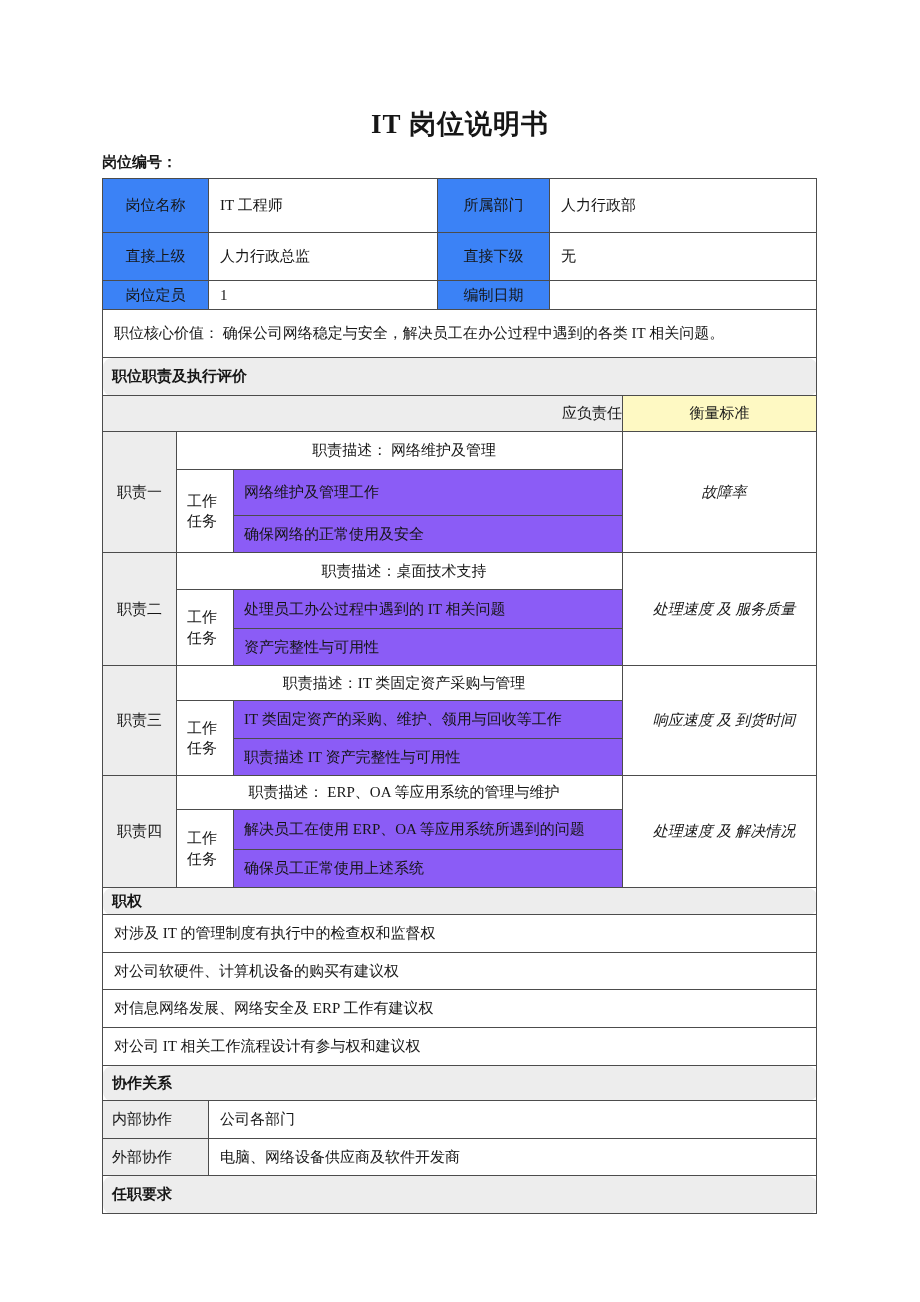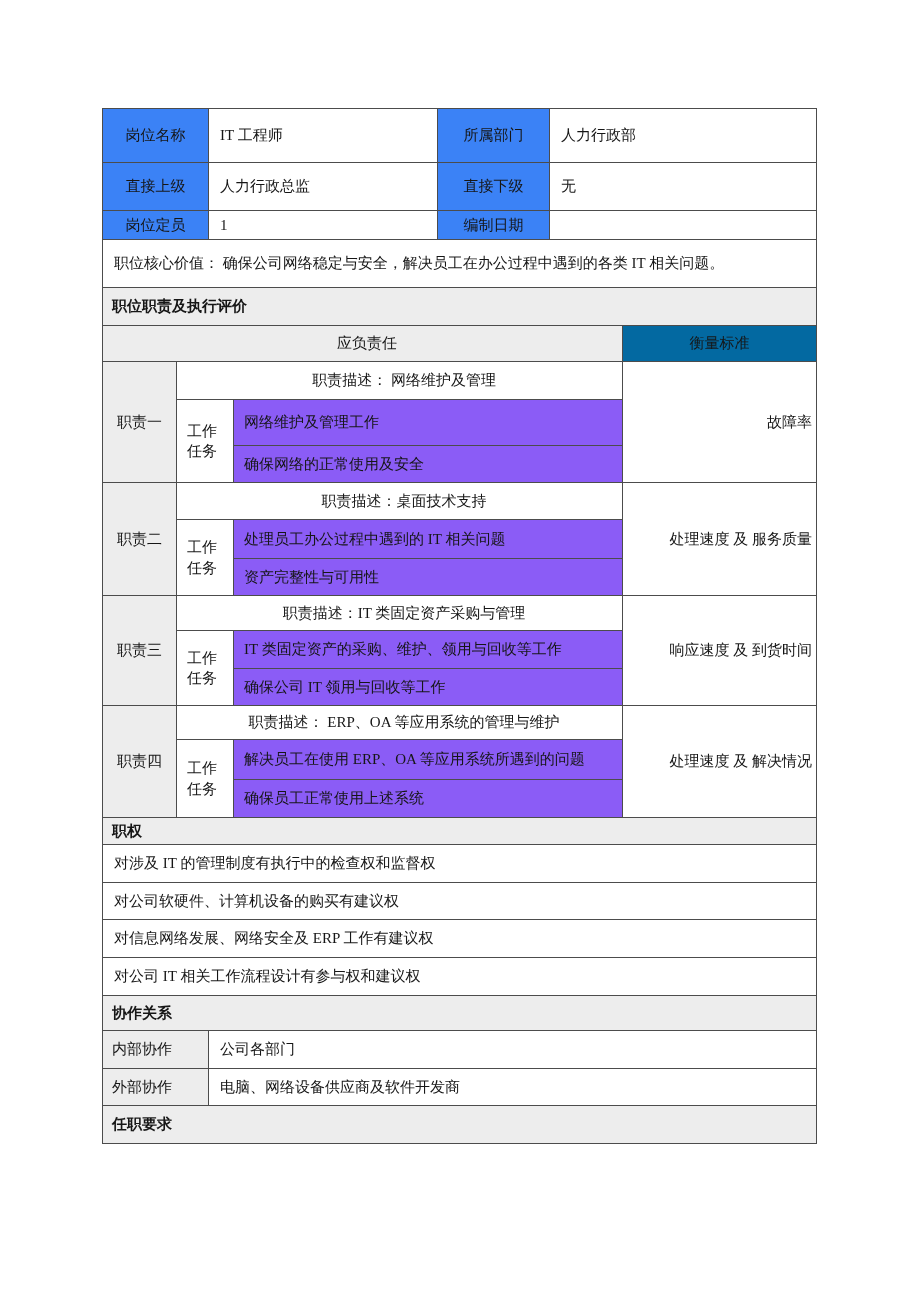--- a/index.html
+++ b/index.html
@@ -41,48 +41,50 @@
     overflow:hidden;
   }
   
   td.lbl { background:#3b82f6; text-align:center; }
   
   td.val { background:#ffffff; text-align:left; padding-left:11px; padding-right:6px; }
   
   td.hdr {
     background:#ededed; text-align:left; padding-left:9px;
     font-family:"Liberation Sans","DejaVu Sans",sans-serif;
-    font-weight:bold; font-size:15px;
-  }
-  
-  td.ghead { background:#ededed; text-align:center; padding-left:9px; }
-  td.gcent { background:#0369a1; text-align:center; }
+    font-weight:bold; font-size:15px;border-radius:9px;
+  }
+  
+  td.ghead { background:#ededed; text-align:right; padding-left:9px; }
+  td.gcent { background:#fef9c3; text-align:center; }
   
   td.duty { background:#ededed; text-align:center; }
   
   td.wt {
     background:#ffffff; text-align:left;
     padding-left:10px; padding-right:14px;
     line-height:45px;
     word-break:break-all;
   }
   
   td.desc { background:#ffffff; text-align:center; padding-left:9px; }
   td.cont { background:#8b5cf6; text-align:left; padding-left:10px; padding-right:4px; }
-  td.meas { background:#ffffff; text-align:right; padding-left:13px; padding-right:4px; }
+  td.meas { background:#ffffff; text-align:center; padding-left:13px; padding-right:4px;font-style:italic; }
   
   td.clbl { background:#ededed; text-align:left; padding-left:9px; }
 </style>
 </head>
 <body>
 
 <div class="page">
   <div class="content">
 
-
+    <h1 class="doc-title">IT 岗位说明书</h1>
+
+    <div class="job-no">岗位编号：</div>
 
     <table class="jd">
       <colgroup>
         <col style="width:74px">
           <col style="width:32px">
           <col style="width:25px">
         <col style="width:204px">
           <col style="width:112px">
           <col style="width:73px">
         <col style="width:194px">
@@ -149,21 +151,21 @@
         <tr style="height:35px">
           <td class="duty" rowspan="3">职责三</td>
           <td class="desc" colspan="5">职责描述：IT 类固定资产采购与管理</td>
           <td class="meas" rowspan="3">响应速度 及 到货时间</td>
         </tr>
         <tr style="height:38px">
           <td class="wt" rowspan="2" colspan="2">工作任务</td>
           <td class="cont" colspan="3">IT 类固定资产的采购、维护、领用与回收等工作</td>
         </tr>
         <tr style="height:37px">
-          <td class="cont" colspan="3">确保公司 IT 领用与回收等工作</td>
+          <td class="cont" colspan="3">职责描述 IT 资产完整性与可用性</td>
         </tr>
 
         <tr style="height:34px">
           <td class="duty" rowspan="3">职责四</td>
           <td class="desc" colspan="5">职责描述： ERP、OA 等应用系统的管理与维护</td>
           <td class="meas" rowspan="3">处理速度 及 解决情况</td>
         </tr>
         <tr style="height:40px">
           <td class="wt" rowspan="2" colspan="2">工作任务</td>
           <td class="cont" colspan="3">解决员工在使用 ERP、OA 等应用系统所遇到的问题</td>

